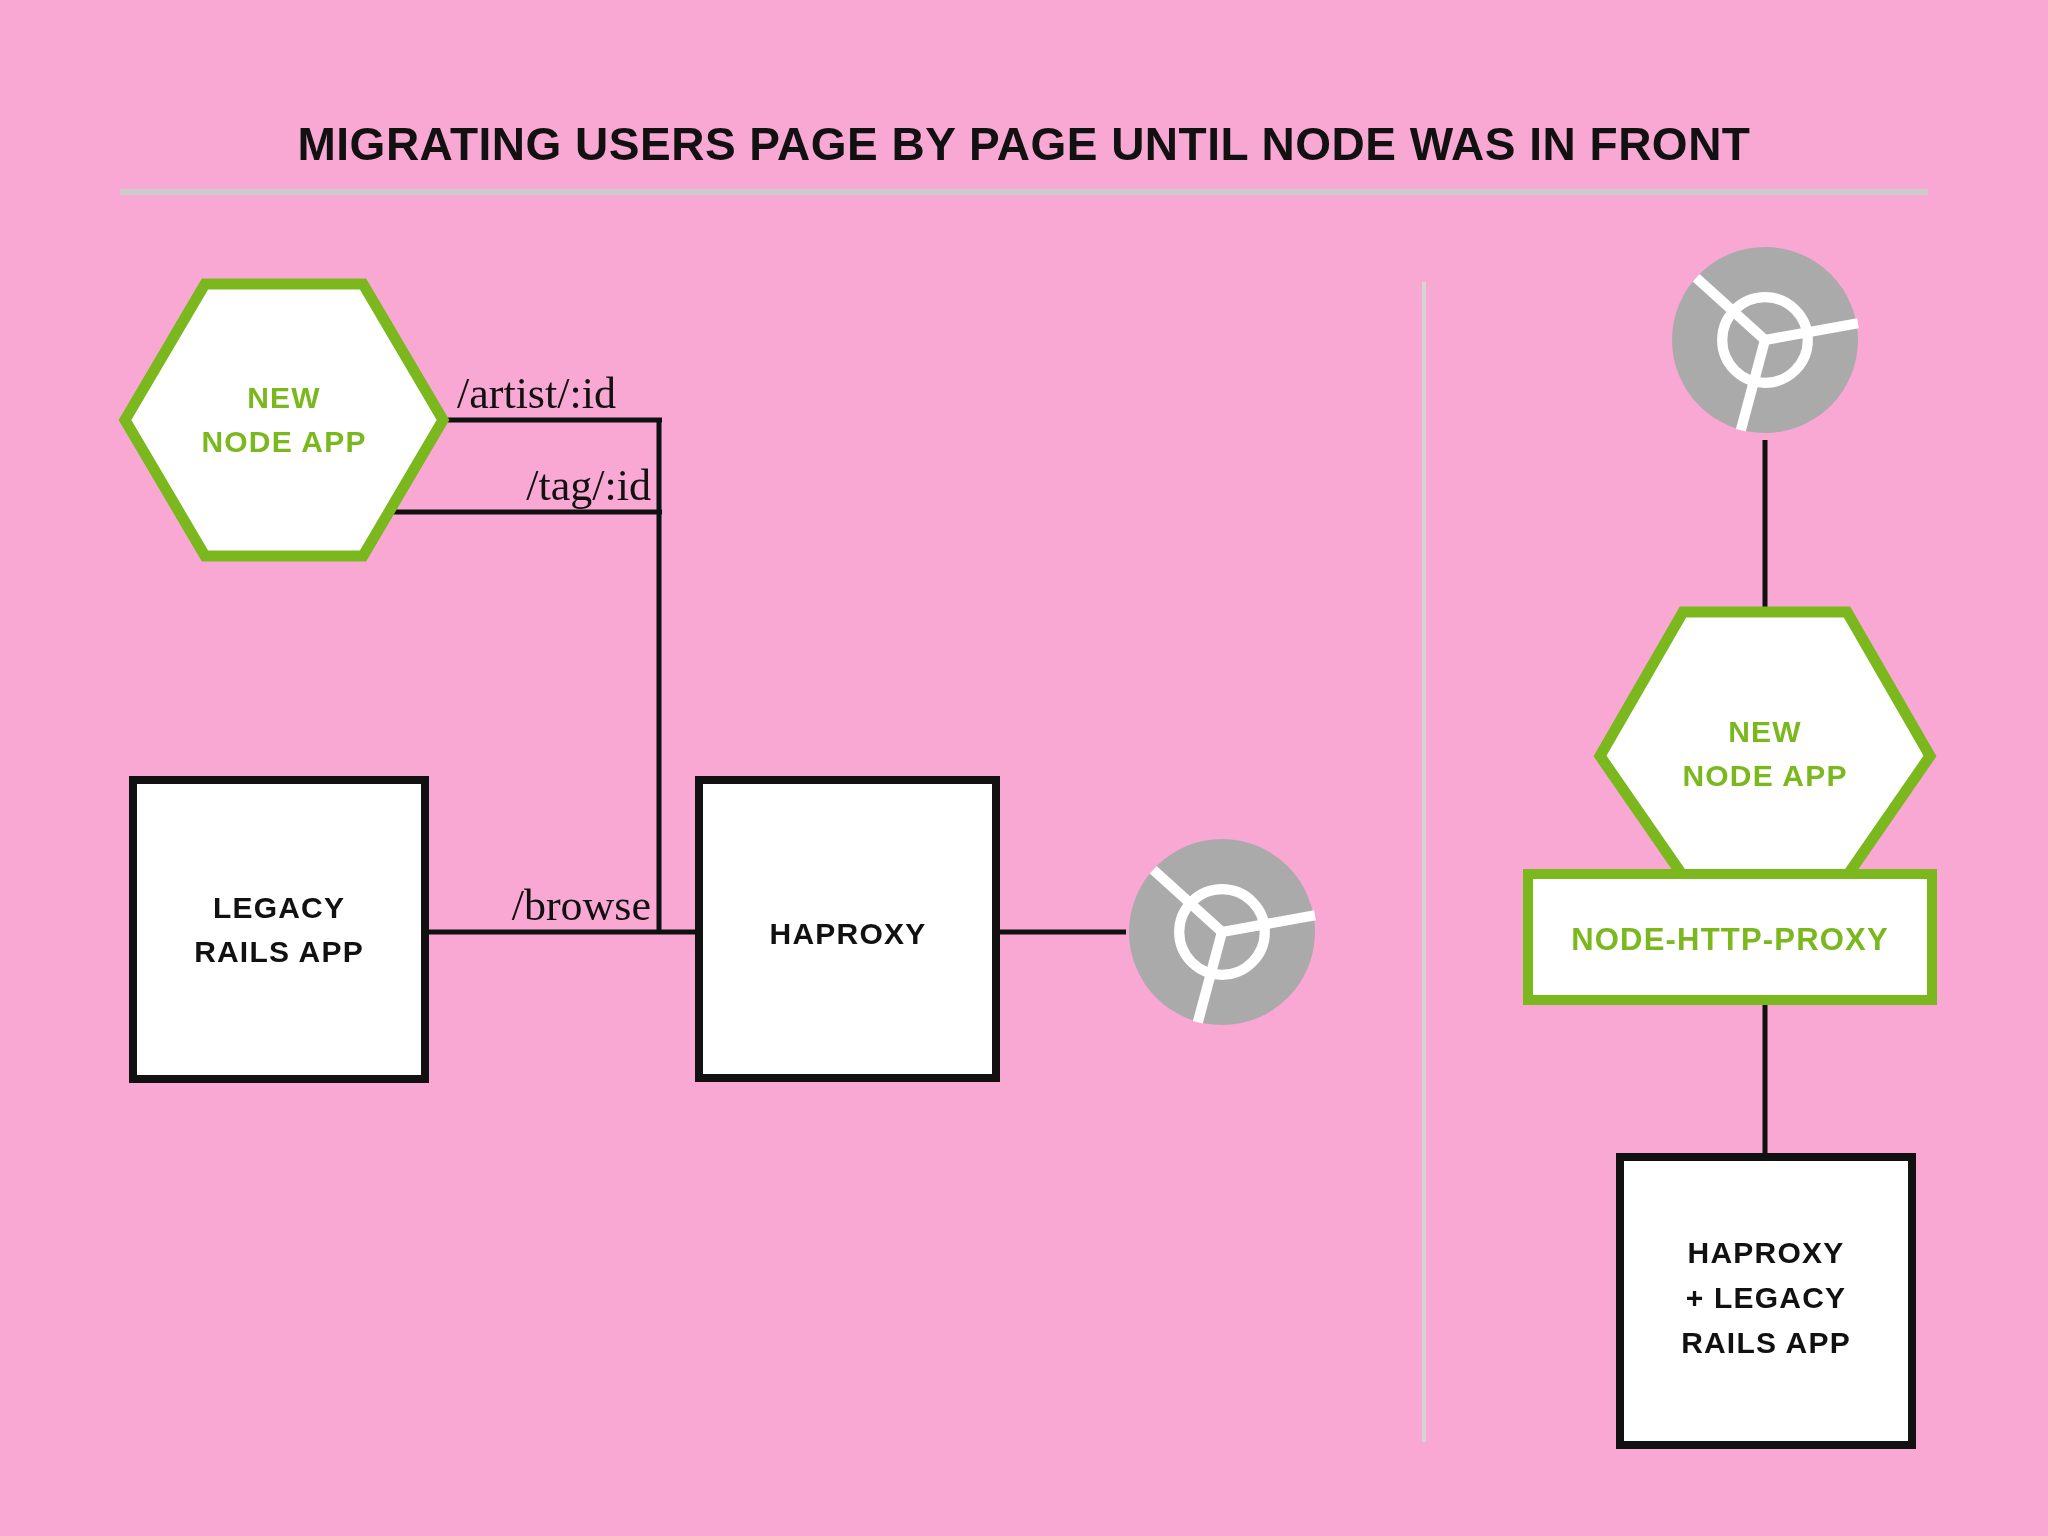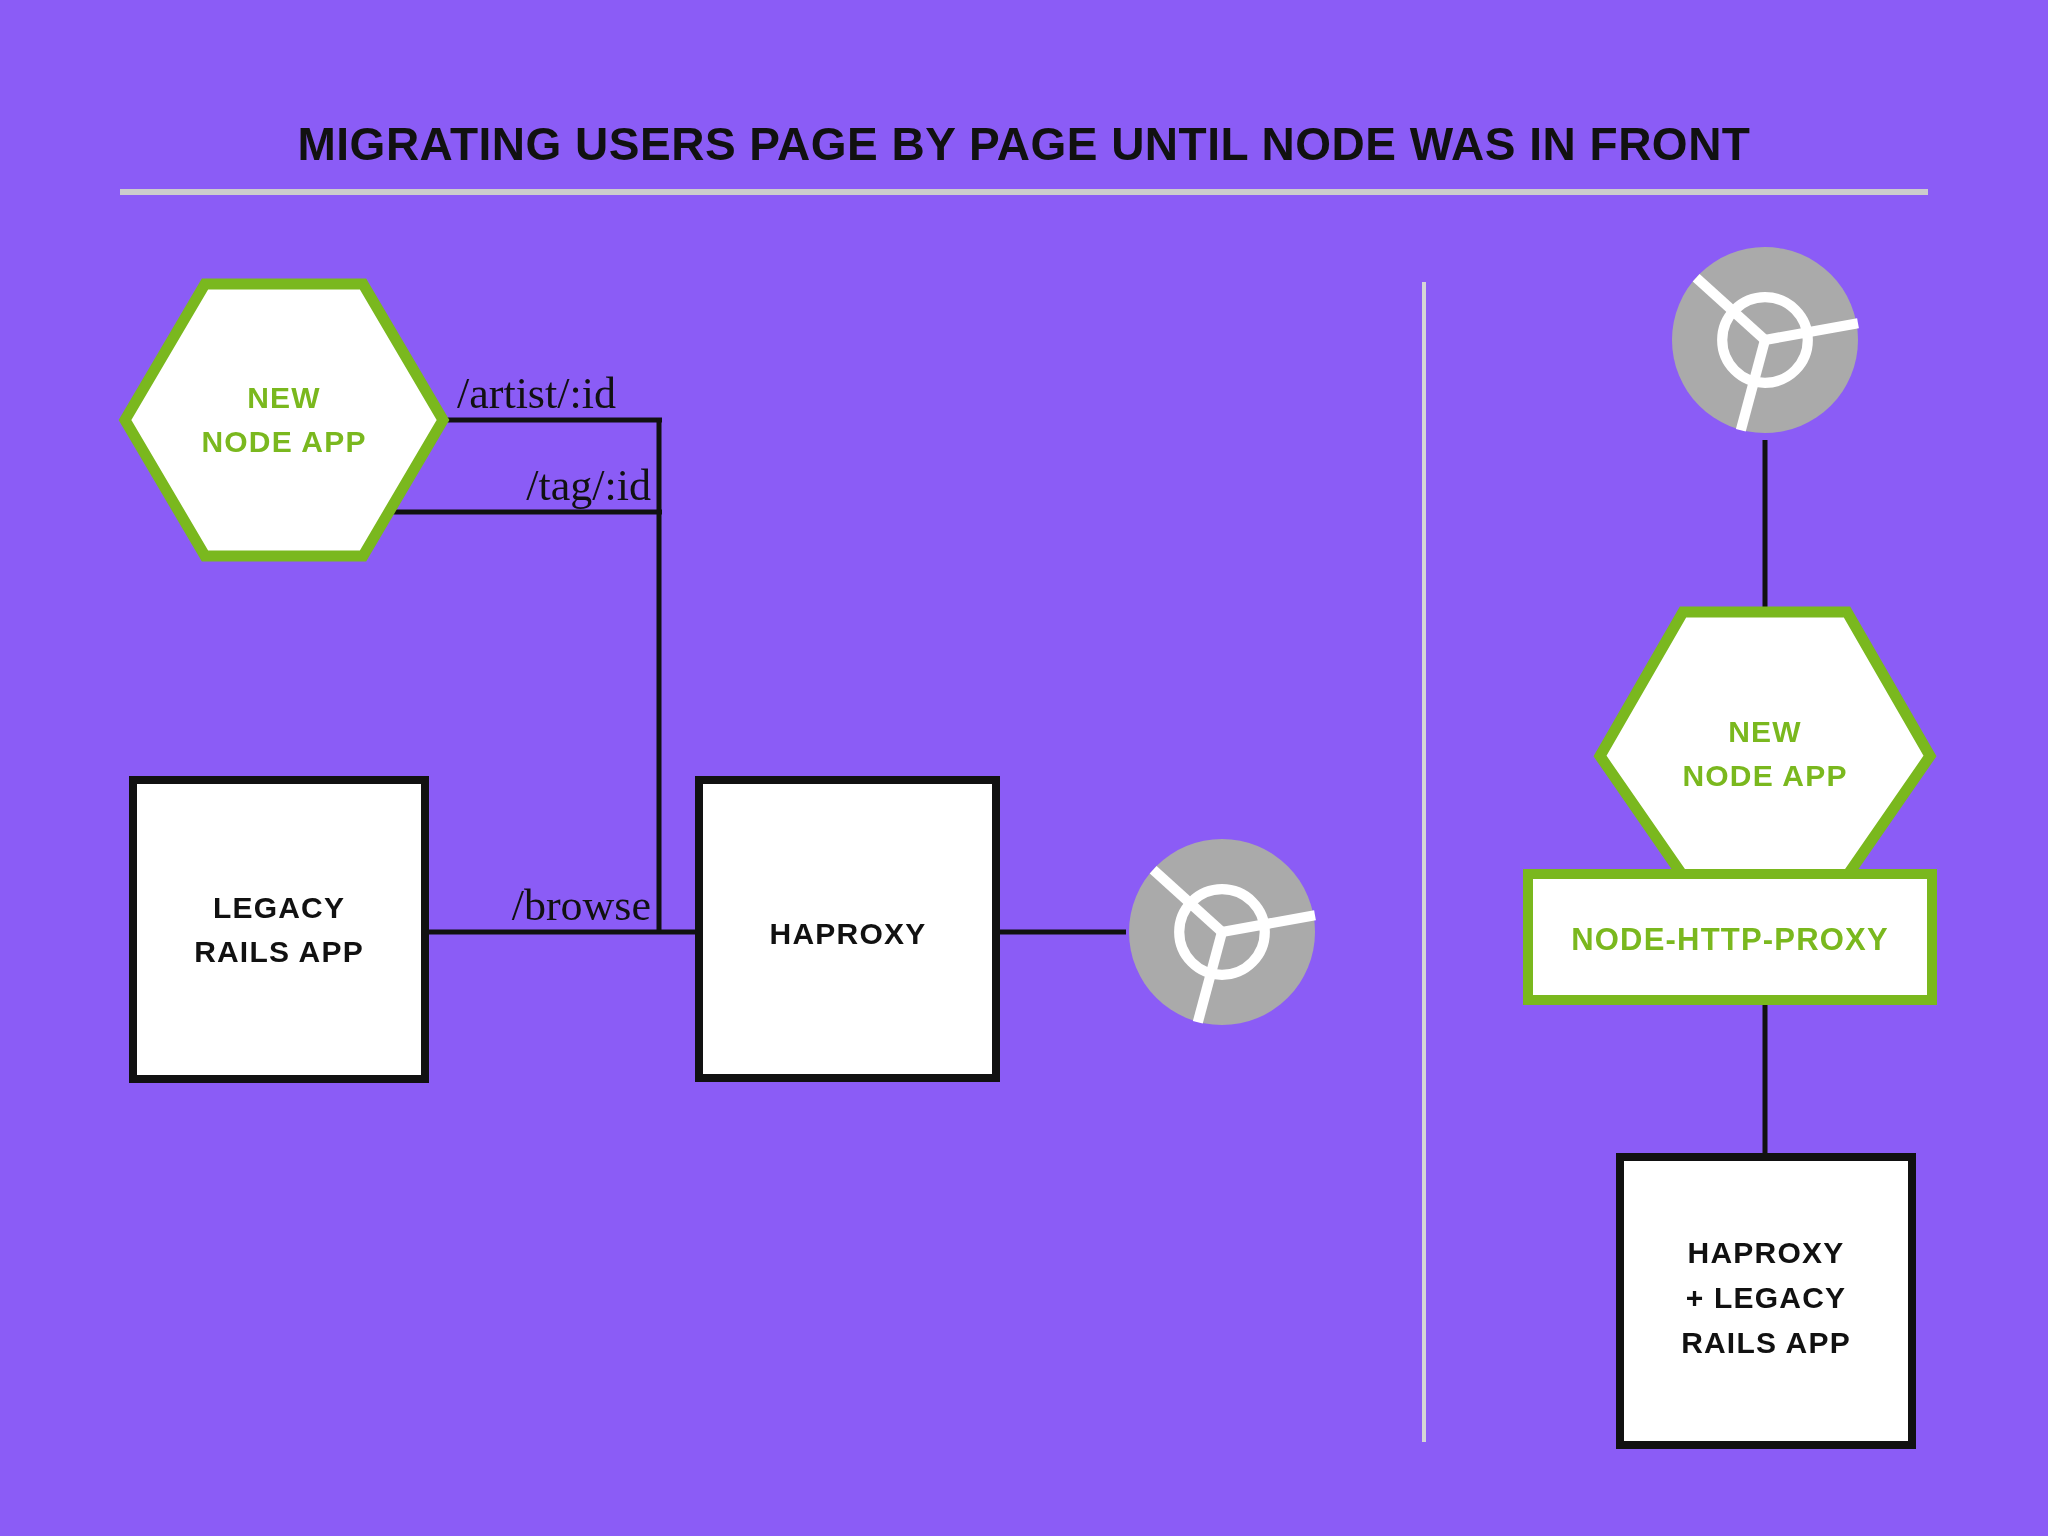--- a/index.html
+++ b/index.html
@@ -10,21 +10,21 @@
   body {
     width: 2048px;
     height: 1536px;
     overflow: hidden;
     font-family: "Liberation Sans", sans-serif;
   }
   #stage {
     position: relative;
     width: 2048px;
     height: 1536px;
-    background: #8b5cf6;
+    background: #f9a8d4;
   }
   #diagram-svg {
     position: absolute;
     left: 0;
     top: 0;
     width: 2048px;
     height: 1536px;
   }
   .title-text {
     font-family: "Liberation Sans", sans-serif;

